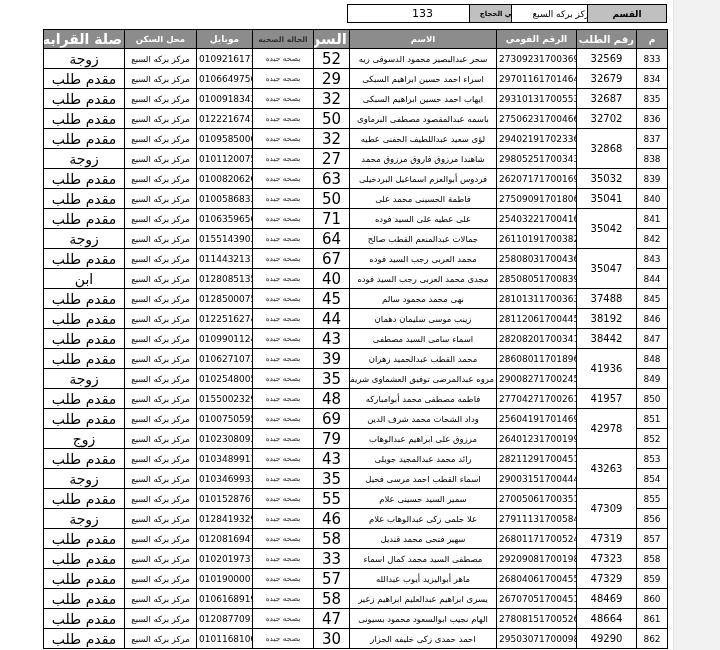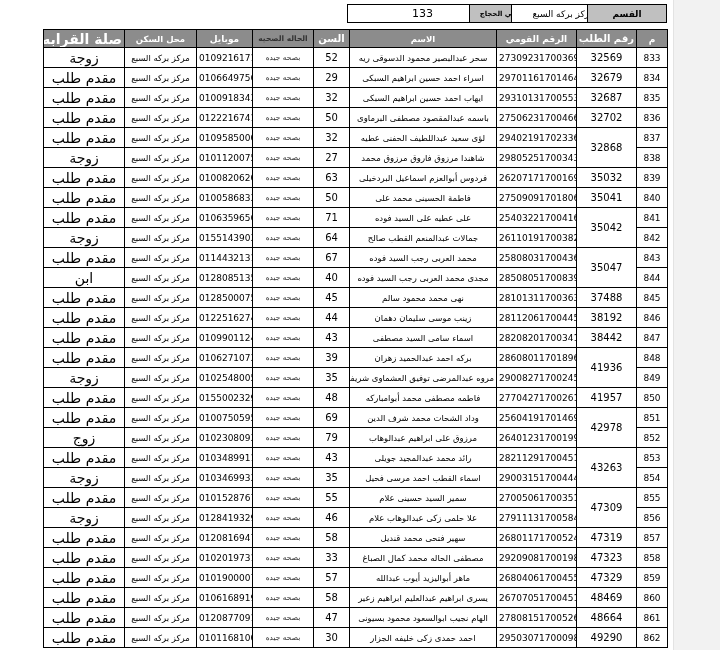--- a/index.html
+++ b/index.html
@@ -38,21 +38,21 @@
     color:#000;background:#fff;
   }
   th{
     background:#8c8c8c;color:#ffffff;font-weight:bold;font-size:9px;height:18px;
   }
   td{height:20px;font-size:9px;}
   .c-serial{width:31px;}
   .c-request{width:60px;font-size:10px;}
   .c-nid{width:80px;direction:ltr;font-size:9px;letter-spacing:0;}
   .c-name{width:147px;font-size:8.5px;margin-left:11px;}
-  .c-age{width:36px;font-size:10px;}
+  .c-age{width:36px;font-size:15px;}
   .c-health{width:61px;font-size:7.5px;color:#333;}
   .c-mobile{width:56px;direction:ltr;font-size:9px;}
   .c-res{width:72px;font-size:8.5px;}
   .c-rel{width:81px;font-size:14px;}
 </style>
 </head>
 <body>
 
 <div class="page">
 
@@ -238,21 +238,21 @@
             <td class="c-age">43</td>
             <td class="c-health">بصحه جيده</td>
             <td class="c-mobile">01099011249</td>
             <td class="c-res">مركز بركه السبع</td>
             <td class="c-rel">مقدم طلب</td>
           </tr>
           <tr>
             <td class="c-serial">848</td>
             <td class="c-request" rowspan="2">41936</td>
             <td class="c-nid">28608011701896</td>
-            <td class="c-name">بركه احمد عبدالحميد زهران</td>
+            <td class="c-name">محمد القطب عبدالحميد زهران</td>
             <td class="c-age">39</td>
             <td class="c-health">بصحه جيده</td>
             <td class="c-mobile">01062710735</td>
             <td class="c-res">مركز بركه السبع</td>
             <td class="c-rel">مقدم طلب</td>
           </tr>
           <tr>
             <td class="c-serial">849</td>
             <td class="c-nid">29008271700245</td>
             <td class="c-name">مروه عبدالمرضى توفيق العشماوى شريف</td>
@@ -344,21 +344,21 @@
             <td class="c-age">58</td>
             <td class="c-health">بصحه جيده</td>
             <td class="c-mobile">01208169479</td>
             <td class="c-res">مركز بركه السبع</td>
             <td class="c-rel">مقدم طلب</td>
           </tr>
           <tr>
             <td class="c-serial">858</td>
             <td class="c-request">47323</td>
             <td class="c-nid">29209081700198</td>
-            <td class="c-name">مصطفى الحاله محمد كمال الصباغ</td>
+            <td class="c-name">مصطفى السيد محمد كمال اسماء</td>
             <td class="c-age">33</td>
             <td class="c-health">بصحه جيده</td>
             <td class="c-mobile">01020197317</td>
             <td class="c-res">مركز بركه السبع</td>
             <td class="c-rel">مقدم طلب</td>
           </tr>
           <tr>
             <td class="c-serial">859</td>
             <td class="c-request">47329</td>
             <td class="c-nid">26804061700455</td>

